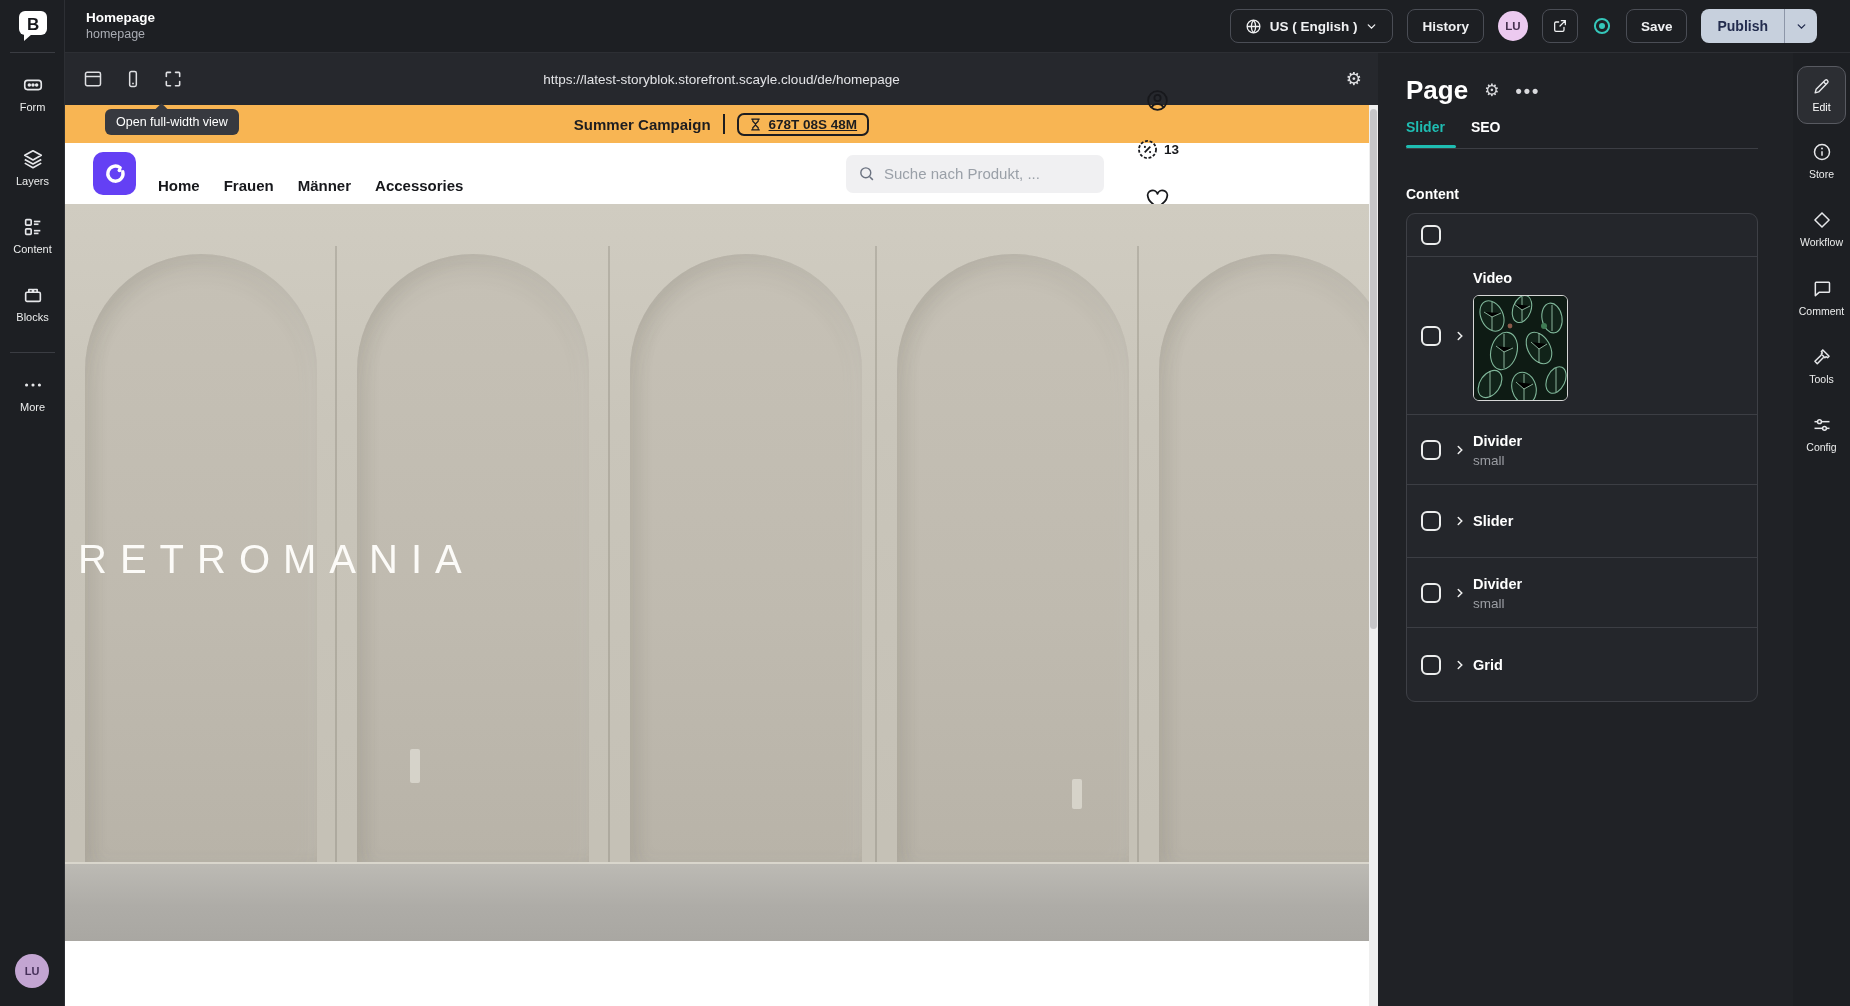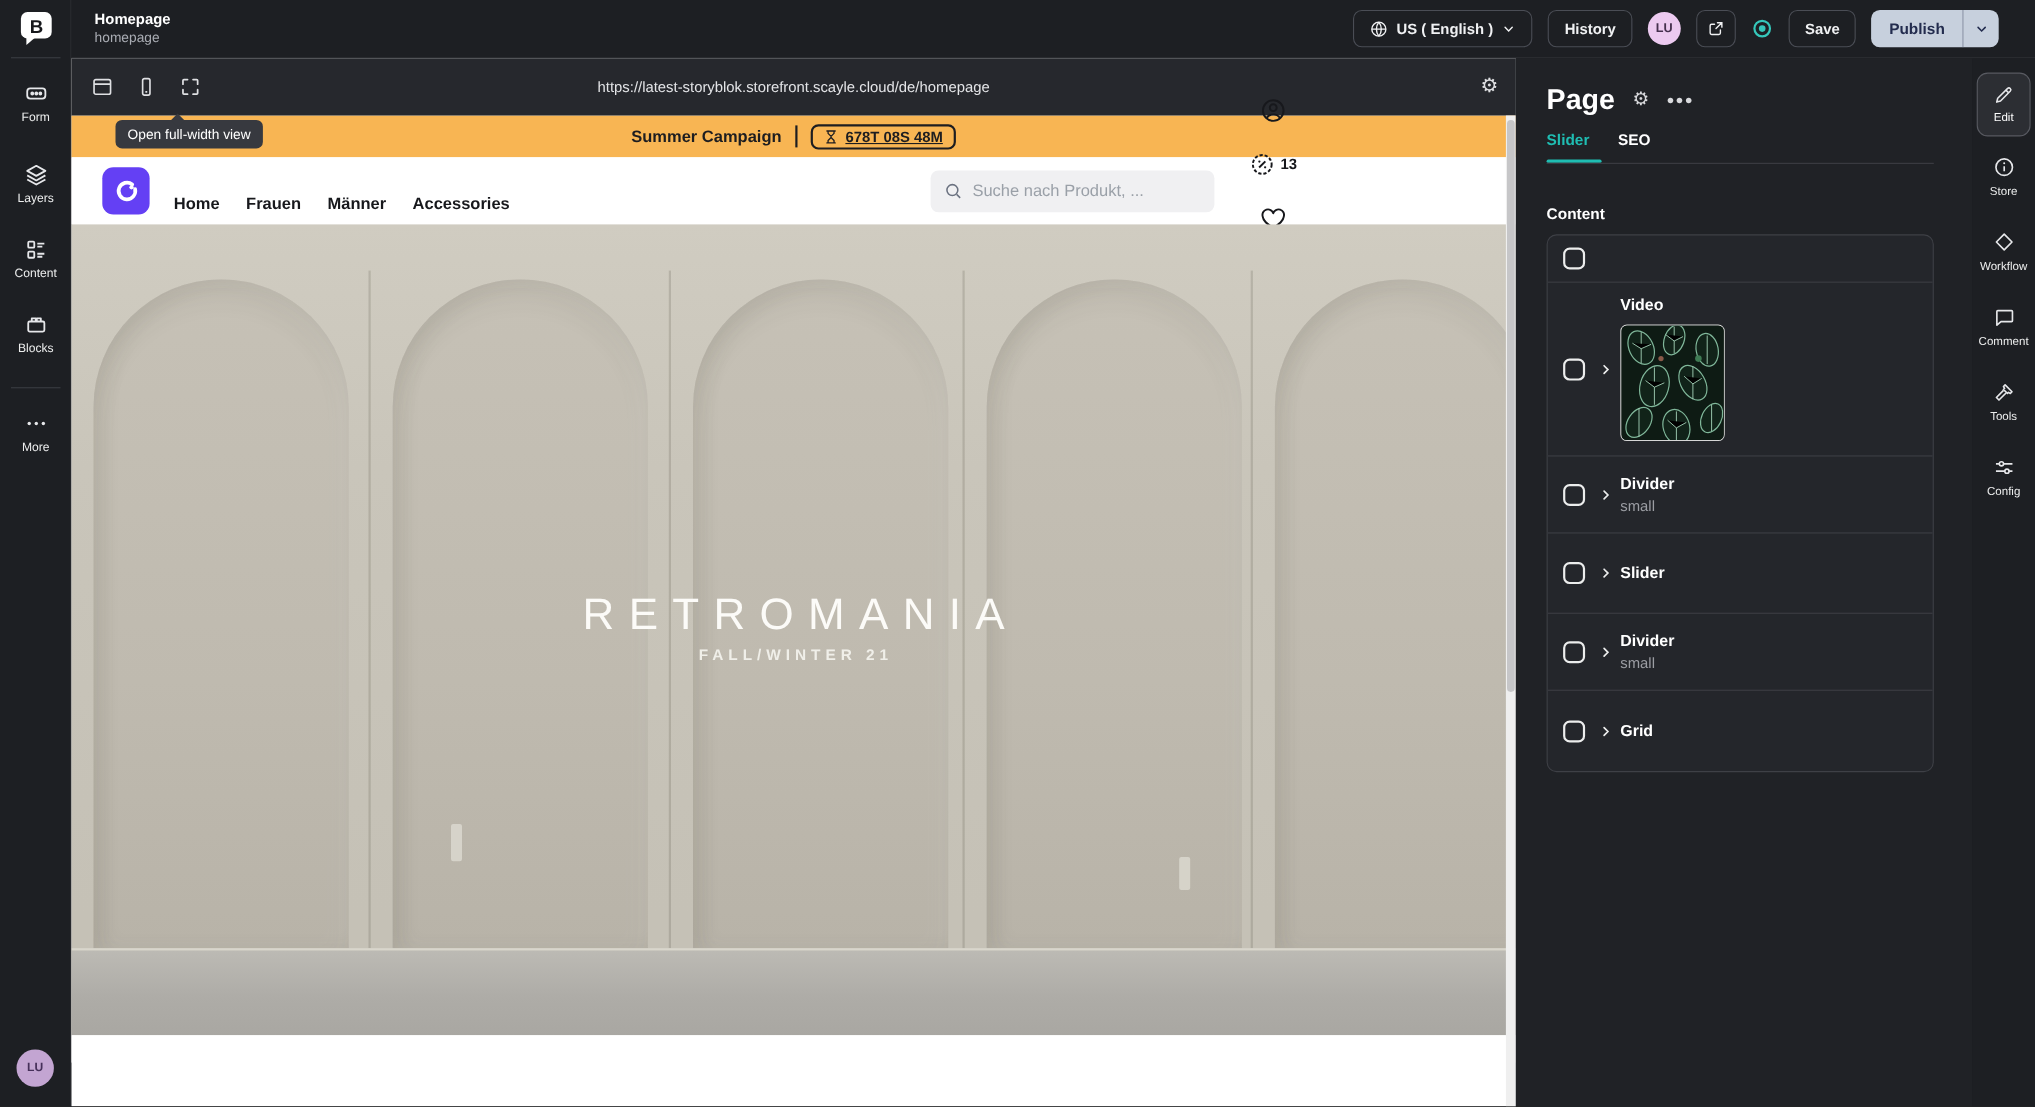--- a/index.html
+++ b/index.html
@@ -60,21 +60,21 @@
   .shop-icons{position:absolute;left:1070px;display:flex;align-items:center;gap:24px;color:#17181c;flex-direction:column;}
   .shop-ic{width:25px;height:25px;cursor:pointer;color:#17181c;}
   .badge-wrap{display:flex;align-items:center;gap:4px;cursor:pointer;}
   .badge-count{font-size:13.5px;font-weight:700;}
 
   .hero{position:relative;height:737px;background:linear-gradient(#d0ccc1,#c9c5ba 30%,#c5c1b6 85%);overflow:hidden;cursor:pointer;}
   .arch{position:absolute;top:50px;height:608px;width:232px;border-radius:116px 116px 0 0;background:linear-gradient(#c6c1b6,#bfbaaf 60%,#b8b3a8);box-shadow:inset 0 16px 22px rgba(70,65,55,.08),inset 10px 0 16px rgba(70,65,55,.07),inset -10px 0 16px rgba(255,255,255,.10);}
   .joint{position:absolute;top:42px;height:616px;width:2px;background:rgba(95,90,78,.22);}
   .hero-floor{position:absolute;left:0;right:0;bottom:0;height:79px;background:linear-gradient(#bcbab4,#aeaca7 55%,#a9a7a2);border-top:2px solid #d9d6cc;}
   .tape{position:absolute;width:10px;background:#dbd8cf;opacity:.85;border-radius:2px;}
-  .hero-title{position:absolute;left:0;right:0;top:333px;text-align:center;color:#fcfbf8;font-size:40px;font-weight:400;letter-spacing:13px;padding-left:13px;}
+  .hero-title{position:absolute;left:0;right:0;top:333px;text-align:left;color:#fcfbf8;font-size:40px;font-weight:400;letter-spacing:13px;padding-left:13px;}
   .hero-sub{position:absolute;left:0;right:0;top:383px;text-align:center;color:#f0efe9;font-size:14px;font-weight:600;letter-spacing:4.5px;padding-left:4px;}
   .bottom-strip{height:25px;background:#fff;}
 
   .pscroll{position:absolute;right:0;top:52px;width:9px;height:901px;background:#efefef;}
   .pscroll .thumb{position:absolute;left:1px;top:4px;width:7px;height:520px;border-radius:4px;background:#c6c6c8;cursor:grab;}
 
   
   .panel{position:absolute;left:1378px;top:53px;width:415px;height:953px;background:var(--panel-bg,#202226);}
   .panel-head{position:absolute;left:28px;top:22px;display:flex;align-items:center;gap:16px;}
   .panel-title{font-size:26px;font-weight:700;color:#fff;}
@@ -301,21 +301,20 @@
       <div class="arch" style="left:832px"></div>
       <div class="arch" style="left:1094px"></div>
       <div class="joint" style="left:270px"></div>
       <div class="joint" style="left:543px"></div>
       <div class="joint" style="left:810px"></div>
       <div class="joint" style="left:1072px"></div>
       <div class="hero-floor"></div>
       <div class="tape" style="left:345px;top:545px;height:34px"></div>
       <div class="tape" style="left:1007px;top:575px;height:30px"></div>
       <div class="hero-title">RETROMANIA</div>
-      <div class="hero-sub">FALL/WINTER 21</div>
     </div>
     <div class="bottom-strip"></div>
 
     <div class="pscroll">
       <div class="thumb"></div>
     </div>
   </main>
 
   <aside class="panel">
     <div class="panel-head">

